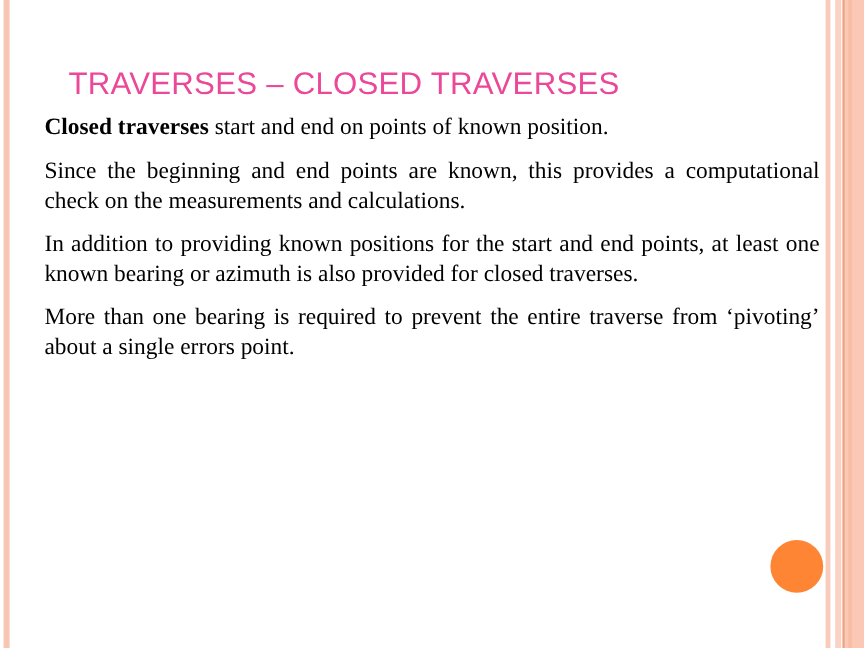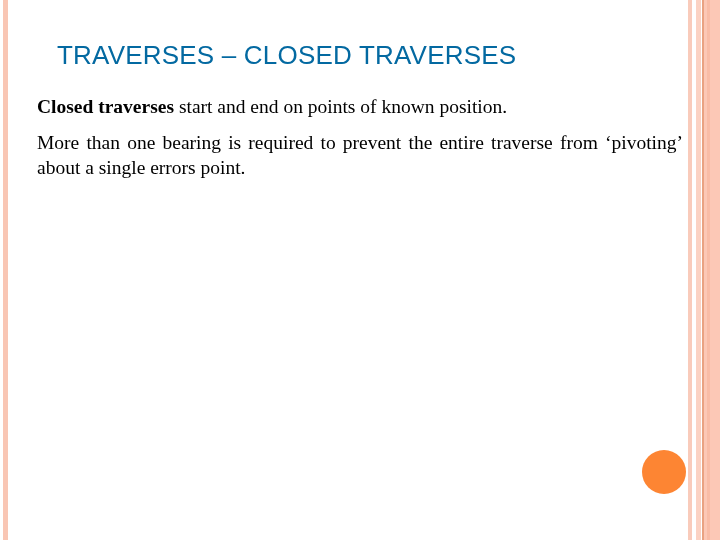--- a/index.html
+++ b/index.html
@@ -11,23 +11,23 @@
     .left-stripe {
       position: absolute; left: 3px; top: 0; width: 5px; height: 540px;
       background: #f9c6b4;
     }
     .right-stripe-a { position: absolute; left: 688px; top: 0; width: 4px; height: 540px; background: #f9cbbb; }
     .right-stripe-b { position: absolute; left: 696px; top: 0; width: 5px; height: 540px; background: #fbd2c3; }
     .right-stripe-c { position: absolute; left: 702px; top: 0; width: 2px; height: 540px; background: #e9a282; }
     .right-stripe-d { position: absolute; left: 704px; top: 0; width: 16px; height: 540px; background: #fcc8b6; }
     .right-stripe-e { position: absolute; left: 707px; top: 0; width: 3px; height: 540px; background: #f9bca6; }
     .title {
-      position: absolute; left: 57px; top: 40px;
+      position: absolute; left: 57px; top: 54px;
       font-family: "Liberation Sans", sans-serif;
-      font-size: 26px; color: #0369a1; letter-spacing: 0.2px;
+      font-size: 26px; color: #ec4899; letter-spacing: 0.2px;
       white-space: nowrap;
     }
     .content {
       position: absolute; left: 37px; top: 94px; width: 657px;
       font-size: 19.5px; line-height: 25px; color: #000;
       text-align: justify;
     }
     .content p { margin: 0 11px 11px 0; }
     .content b { font-weight: bold; }
     .dot {
@@ -42,16 +42,18 @@
 <div class="right-stripe-a"></div>
 <div class="right-stripe-b"></div>
 <div class="right-stripe-d"></div>
 <div class="right-stripe-c"></div>
 <div class="right-stripe-e"></div>
 
 <div class="title">TRAVERSES – CLOSED TRAVERSES</div>
 
 <div class="content">
   <p><b>Closed traverses</b><span> start and end on points of known position.</span></p>
+  <p>Since the beginning and end points are known, this provides a computational check on the measurements and calculations.</p>
+  <p>In addition to providing known positions for the start and end points, at least one known bearing or azimuth is also provided for closed traverses.</p>
   <p>More than one bearing is required to prevent the entire traverse from ‘pivoting’ about a single errors point.</p>
 </div>
 
 <div class="dot"></div>
 
 </body></html>

